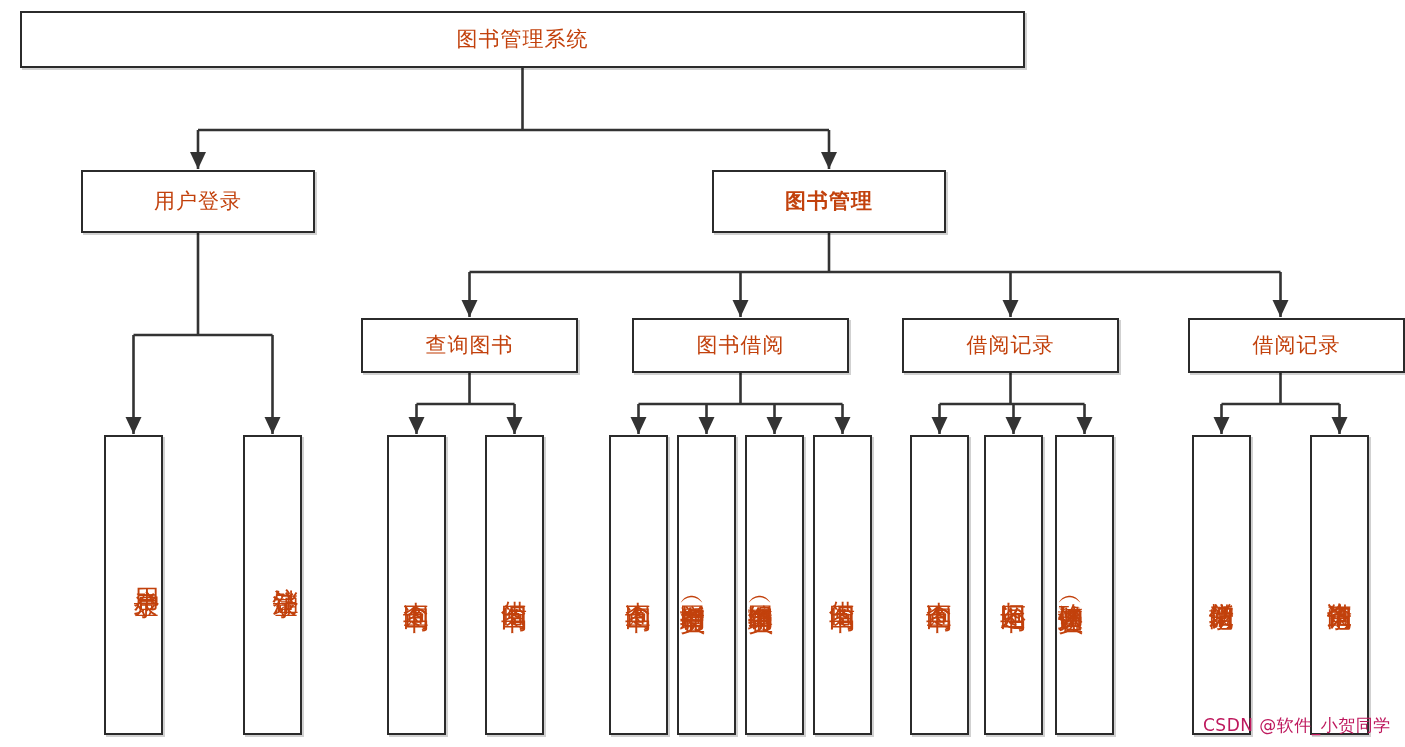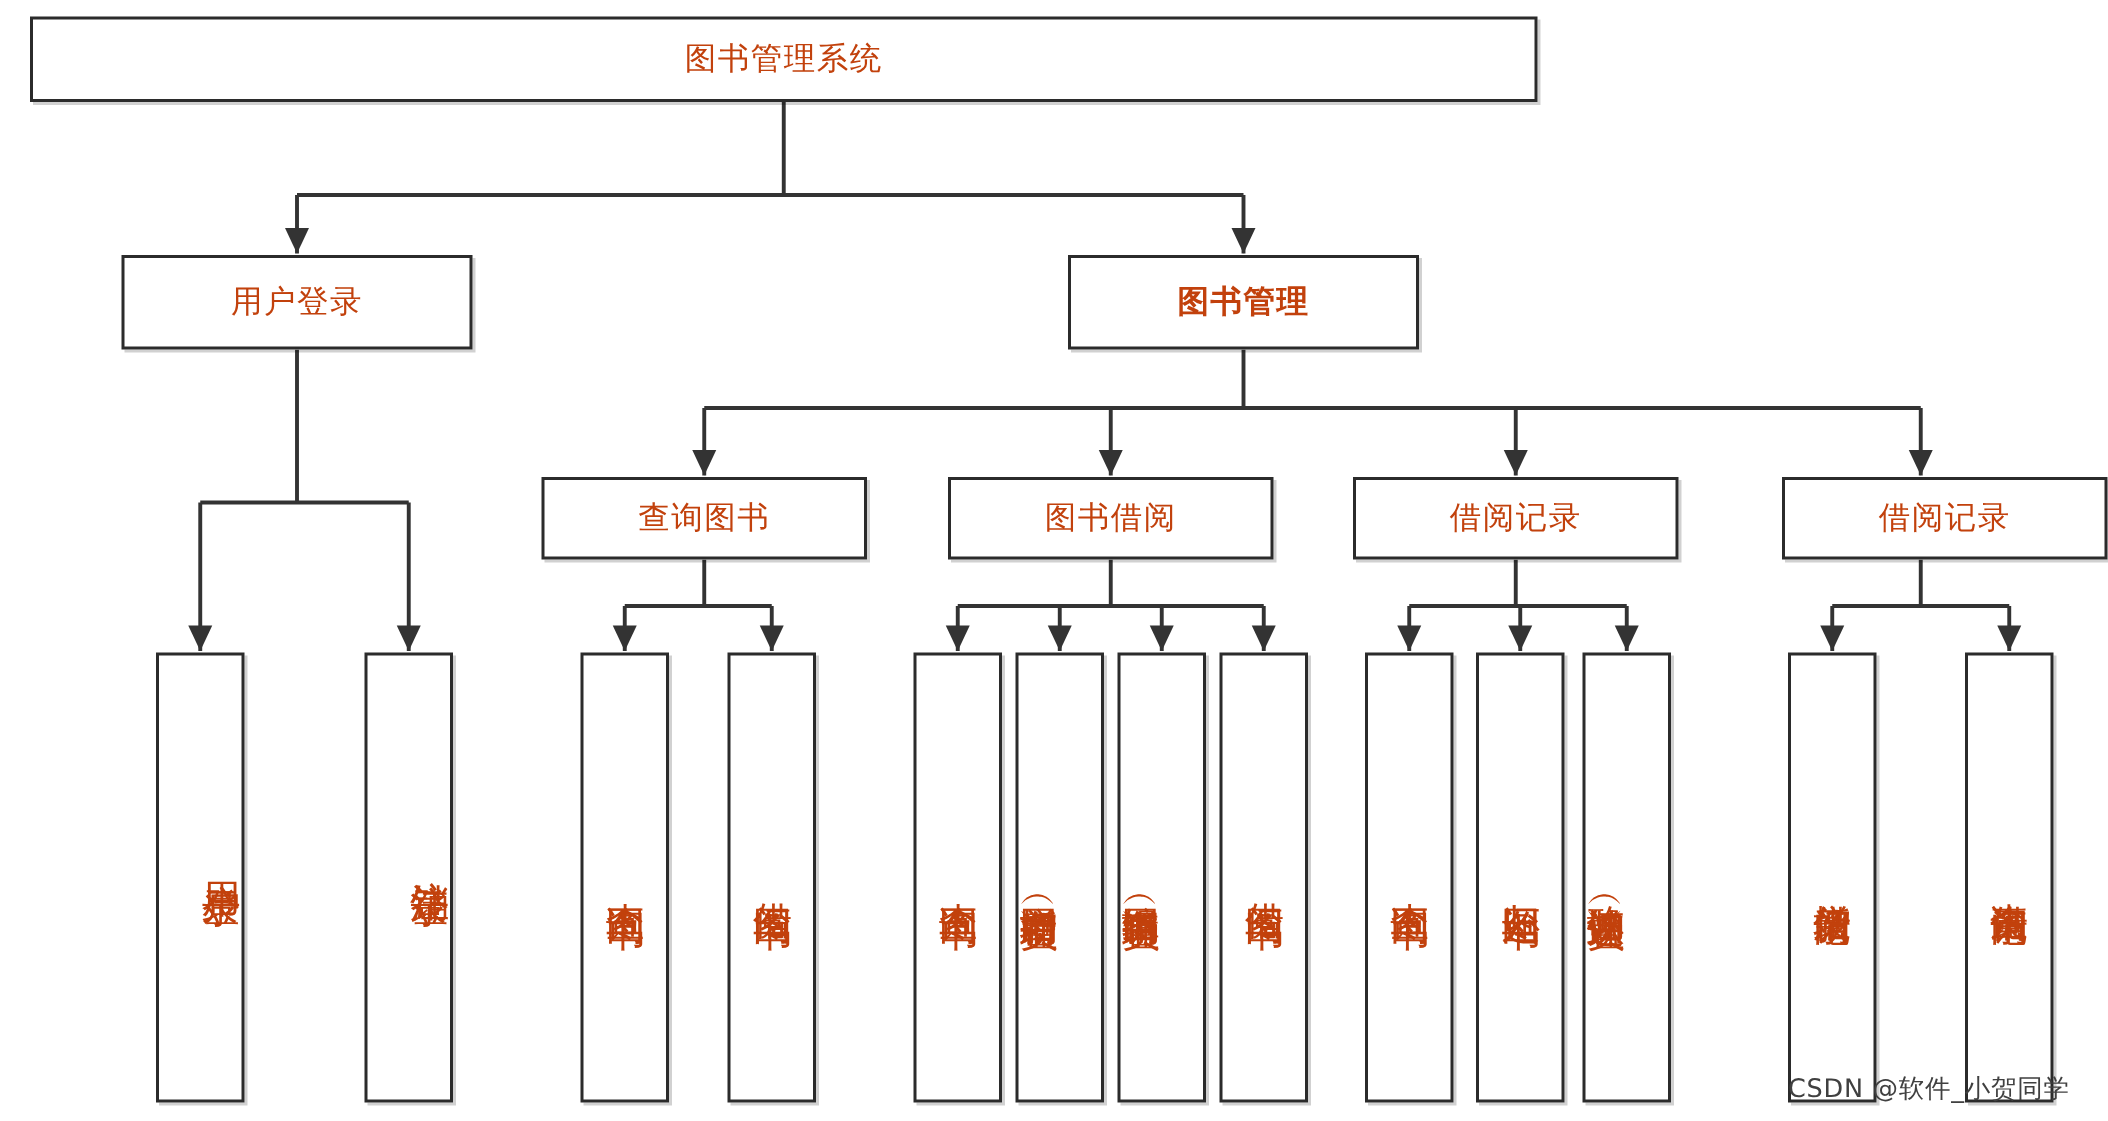--- a/index.html
+++ b/index.html
@@ -11,22 +11,22 @@
         border:2px solid #2b2b2b;
         box-shadow:2px 2px 0 rgba(0,0,0,0.18);
         display:flex;align-items:center;justify-content:center;}
   .node .lbl{color:#c2410c;white-space:nowrap;}
   .node.horiz .lbl{font-size:21px;letter-spacing:1px;line-height:1;}
   .node.vert{align-items:center;justify-content:center;}
   .node.vert .lbl{writing-mode:vertical-rl;text-orientation:upright;
                   font-size:26px;line-height:1.08;letter-spacing:2px;
                   white-space:nowrap;}
   .node.vert.tall .lbl{font-size:25px;letter-spacing:1px;}
-  .watermark{position:absolute;color:#404040;font-size:17px;
-             letter-spacing:0.5px;white-space:nowrap;}
+  .watermark{position:absolute;color:#be185d;font-size:17px;
+             letter-spacing:0.5px;white-space:nowrap;padding-left:11px;}
 </style>
 </head>
 <body>
 
 <div id="stage">
   <svg id="wires" viewBox="0 0 1405 747" preserveAspectRatio="none" aria-hidden="true">
       <line x1="522.5" y1="68" x2="522.5" y2="130" stroke="#333333" stroke-width="2.6"></line>
       <line x1="198" y1="130" x2="829" y2="130" stroke="#333333" stroke-width="2.6"></line>
       <line x1="198" y1="130" x2="198" y2="169" stroke="#333333" stroke-width="2.6"></line>
       <polygon points="190,152 206,152 198,169" fill="#333333"></polygon>

